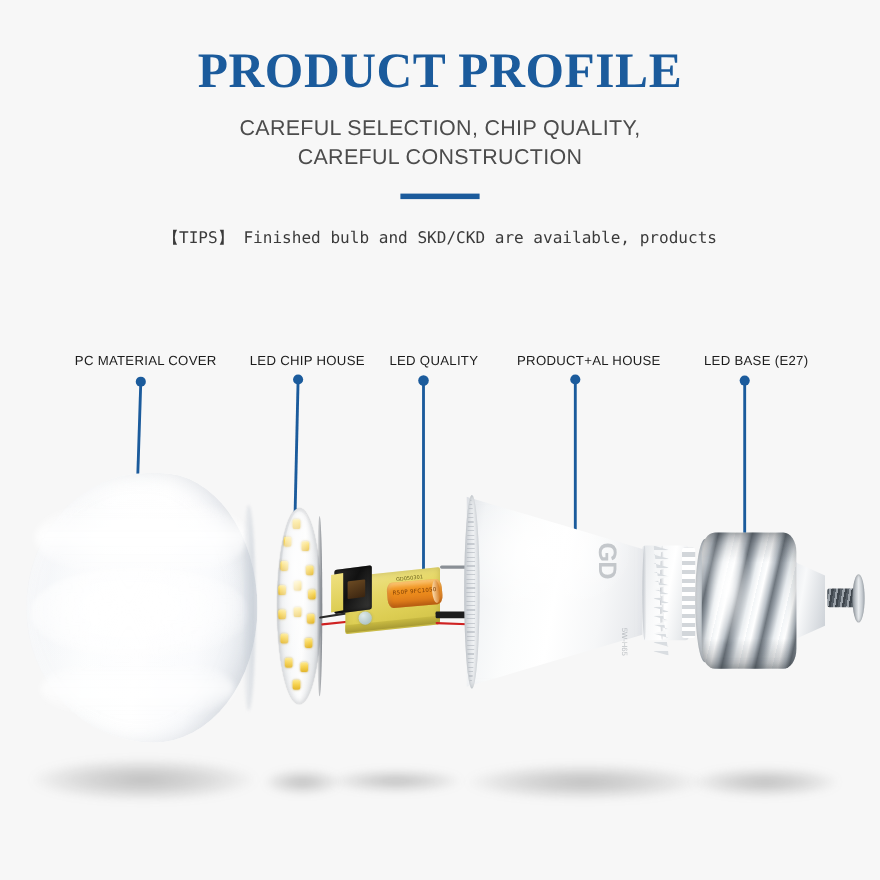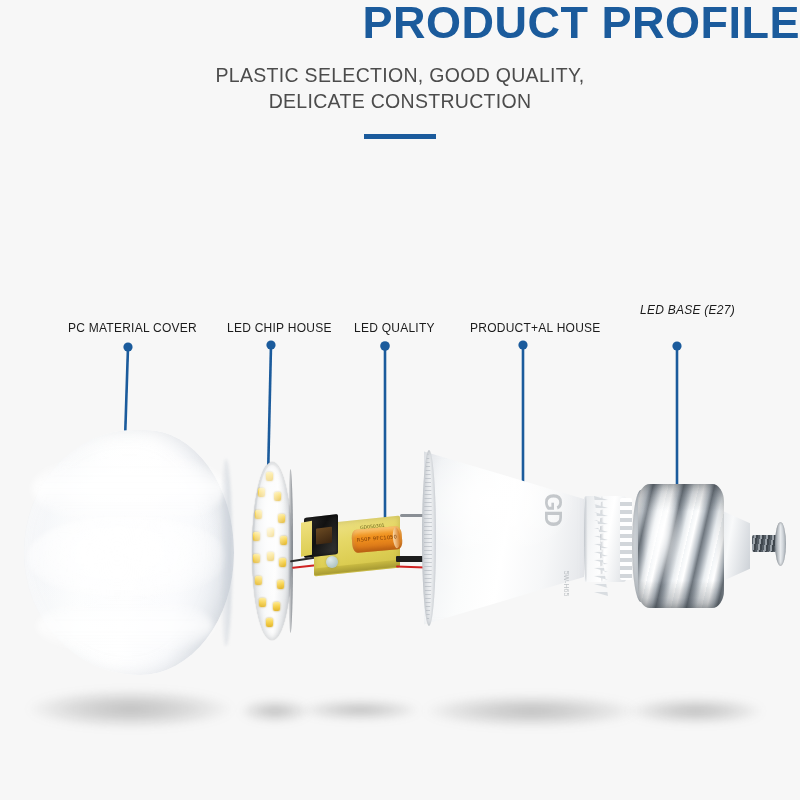--- a/index.html
+++ b/index.html
@@ -8,23 +8,22 @@
     background:#f7f7f7;
     font-family:"Liberation Sans", sans-serif;
     position:relative;
     overflow:hidden;
   }
 
   
   #header { position:absolute; left:0; top:0; width:800px; text-align:center; }
   #title {
     font-size:45px; font-weight:bold; letter-spacing:0.5px;
-    color:#1b5b9c; line-height:1; 
-    font-family:Liberation Sans, sans-serif;
-    text-align:right;
+    color:#1b5b9c; line-height:1; padding-top:42px;
+    font-family:Liberation Serif, serif;
   }
   #subtitle {
     margin-top:17px; font-size:19.5px; color:#4c4c4c;
     letter-spacing:0.3px; line-height:26px; font-weight:400;
   }
   #divider {
     width:72px; height:5px; background:#1b5b9c;
     margin:20px auto 0 auto;
   }
 
@@ -285,34 +284,38 @@
     background:repeating-linear-gradient(100deg,#555d65 0 2px,#9ba2a9 2px 4px,#3f464d 4px 6px);
     border-radius:2px;
   }
 </style>
 </head>
 <body>
 
 <div id="header">
   <div id="title">PRODUCT PROFILE</div>
   <div id="subtitle">
-    <div>PLASTIC SELECTION, GOOD QUALITY,</div>
-    <div>DELICATE CONSTRUCTION</div>
+    <div>CAREFUL SELECTION, CHIP QUALITY,</div>
+    <div>CAREFUL CONSTRUCTION</div>
   </div>
   <div id="divider"></div>
 </div>
 
 <div id="tips">
+  <div>
+    <span class="tipword">【TIPS】</span>
+    <span class="tipbody">Finished bulb and SKD/CKD are available, products</span>
+  </div>
 </div>
 
 <div class="label" style="left:68px;  top:321px;">PC MATERIAL COVER</div>
 <div class="label" style="left:227px; top:321px;">LED CHIP HOUSE</div>
 <div class="label" style="left:354px; top:321px;">LED QUALITY</div>
 <div class="label" style="left:470px; top:321px;">PRODUCT+AL HOUSE</div>
-<div class="label" style="left:640px; top:303px;font-style:italic;">LED BASE (E27)</div>
+<div class="label" style="left:640px; top:321px;">LED BASE (E27)</div>
 
 <svg id="leaders" viewBox="0 0 800 800">
   <g stroke="#1b5b9c" stroke-width="2.6" fill="#1b5b9c">
     <line x1="128" y1="347" x2="125" y2="440"></line>
     <circle cx="128" cy="347" r="4.6" stroke="none"></circle>
     <circle cx="125" cy="440" r="4.6" stroke="none"></circle>
 
     <line x1="271" y1="345" x2="268" y2="478"></line>
     <circle cx="271" cy="345" r="4.6" stroke="none"></circle>
     <circle cx="268" cy="478" r="4.6" stroke="none"></circle>

